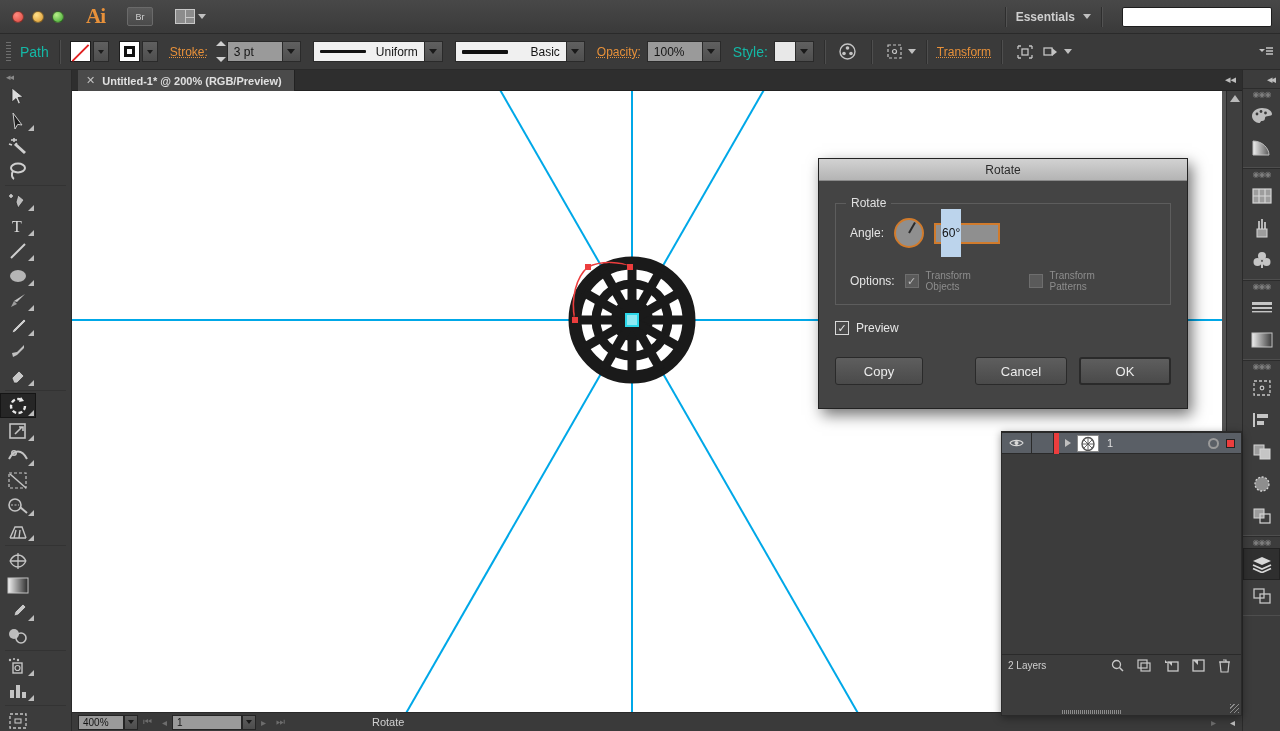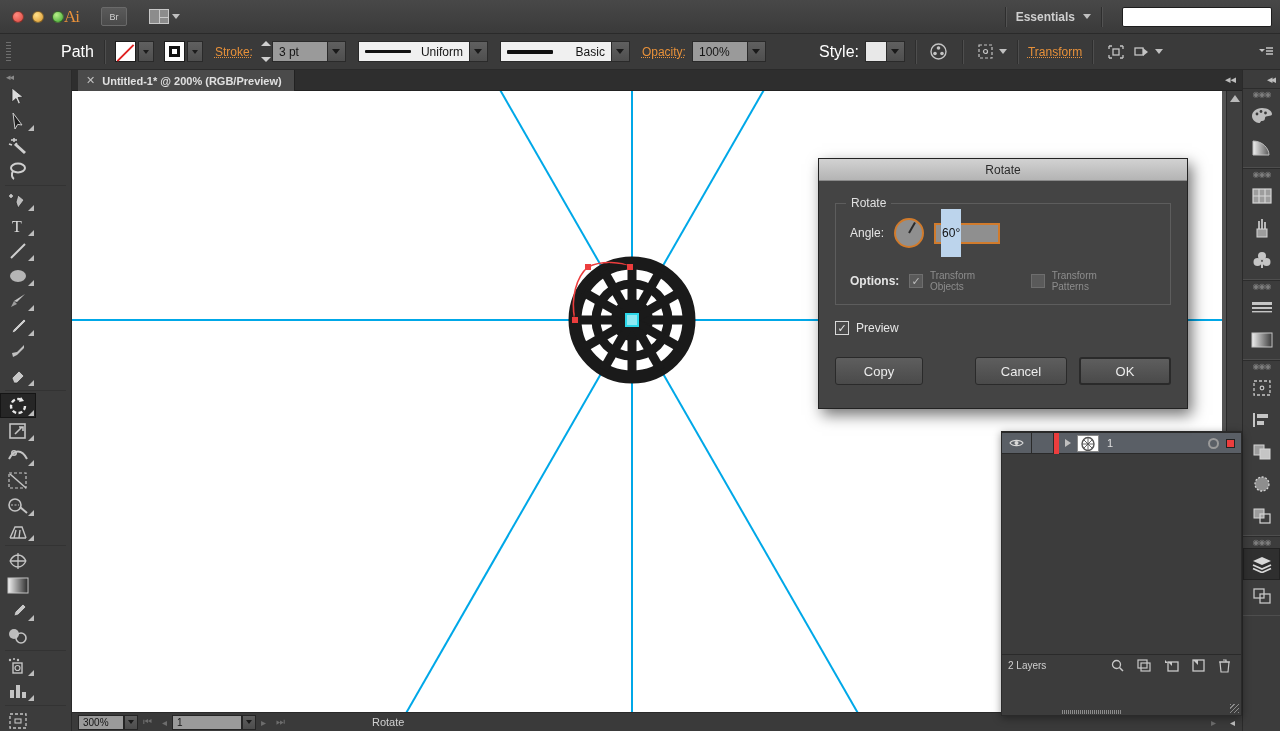--- a/index.html
+++ b/index.html
@@ -18,21 +18,21 @@
     background: linear-gradient(#484848, #3a3a3a);
     border-bottom: 1px solid #2a2a2a;
     display: flex; align-items: center;
   }
   .traffic { display: flex; gap: 8px; margin-left: 12px; }
   .tl { width: 12px; height: 12px; border-radius: 50%; border: 1px solid rgba(0,0,0,.45); }
   .tl.red { background: radial-gradient(circle at 35% 30%, #ff8b80, #d9453c); }
   .tl.yellow { background: radial-gradient(circle at 35% 30%, #ffe08a, #d9962c); }
   .tl.green { background: radial-gradient(circle at 35% 30%, #b9f08a, #39a32d); }
   .ai-logo {
-    color: #e8913a; font-size: 17px; font-weight: normal;
+    margin-left: 22px; color: #e8913a; font-size: 21px; font-weight: bold;
     font-family: "Liberation Serif", serif; letter-spacing: -1px;
   }
   .br-btn {
     margin-left: 22px; width: 26px; height: 19px; border: 1px solid #6a6a6a;
     border-radius: 2px; background: linear-gradient(#5a5a5a,#4a4a4a);
     color: #d0d0d0; font-size: 9px; display: flex; align-items: center; justify-content: center;
   }
   .arrange-btn { margin-left: 22px; display: flex; align-items: center; gap: 3px; }
   .arrange-ico {
     width: 20px; height: 15px; border: 1px solid #c8c8c8; background: #8c8c8c;
@@ -56,21 +56,21 @@
   }
 
   
   .controlbar {
     position: absolute; left: 0; top: 34px; width: 1280px; height: 36px;
     background: #3a3a3a; border-bottom: 1px solid #2a2a2a;
     display: flex; align-items: center; padding-left: 6px;
   }
   .grip { width: 5px; height: 20px; margin-right: 9px;
     background: repeating-linear-gradient(#6e6e6e 0 1px, transparent 1px 3px); }
-  .cb-label { color: #ffffff; font-size: 16px; margin-left: 41px; }
+  .cb-label { color: #14b8a6; font-size: 14px; }
   .cb-sep { width: 1px; height: 24px; background: #2e2e2e; box-shadow: 1px 0 0 #4e4e4e; margin: 0 10px; }
   .swatch-fill {
     width: 21px; height: 21px; background: #fff; border: 1px solid #1d1d1d; position: relative;
   }
   .swatch-fill:after {
     content:""; position:absolute; left:-2px; right:-2px; top:50%; height:2px;
     background:#e02020; transform: rotate(-45deg);
   }
   .swatch-stroke {
     width: 21px; height: 21px; background: #fff; border: 1px solid #1d1d1d;
@@ -265,21 +265,21 @@
   .dial:after {
     content:""; position:absolute; left:50%; top:50%; width:2px; height:12px; background:#2b2b2b;
     transform-origin: bottom center; transform: translate(-50%,-100%) rotate(30deg);
   }
   .angle-field {
     margin-left:10px; width:66px; height:21px; background:#8f8f8f;
     border:2px solid #d17b2c; display:flex; align-items:center; padding-left:5px;
   }
   .angle-val { background:#bcd4ec; color:#111; font-size:12px; padding:17px 1px; }
   .opts-row { display:flex; align-items:center; margin-top:22px; }
-  .opts-lbl { color:#e4e4e4; font-size:12px; font-weight:bold; margin-right:10px; }
+  .opts-lbl { color:#e4e4e4; font-size:12px; font-weight:normal; margin-right:10px; }
   .chk {
     width:14px; height:14px; border:1px solid #6e6e6e; background:#5a5a5a; margin-right:7px;
     display:flex; align-items:center; justify-content:center; color:#bdbdbd; font-size:11px;
   }
   .chk.off { color:transparent; }
   .opt-txt { color:#8d8d8d; font-size:10px; margin-right:22px; }
   .preview-row { display:flex; align-items:center; margin-top:16px; }
   .chk.light { border-color:#d8d8d8; background:#4a4a4a; color:#e8e8e8; }
   .preview-txt { color:#e8e8e8; font-size:12px; }
   .btn-row { display:flex; align-items:center; margin-top:22px; }
@@ -480,21 +480,21 @@
         </g>
       </svg>
     </div>
     <div class="vscroll">
       <div class="vscroll-arrow"></div>
       <div class="vscroll-thumb"></div>
     </div>
   </div>
 
   <div class="statusbar">
-    <div class="zoom-field">300%</div>
+    <div class="zoom-field">400%</div>
     <div class="sb-drop">
         <div class="caret"></div>
       </div>
     <div class="nav-arrow">⏮</div>
     <div class="nav-arrow">◂</div>
     <div class="page-field">1</div>
     <div class="sb-drop">
         <div class="caret"></div>
       </div>
     <div class="nav-arrow">▸</div>

